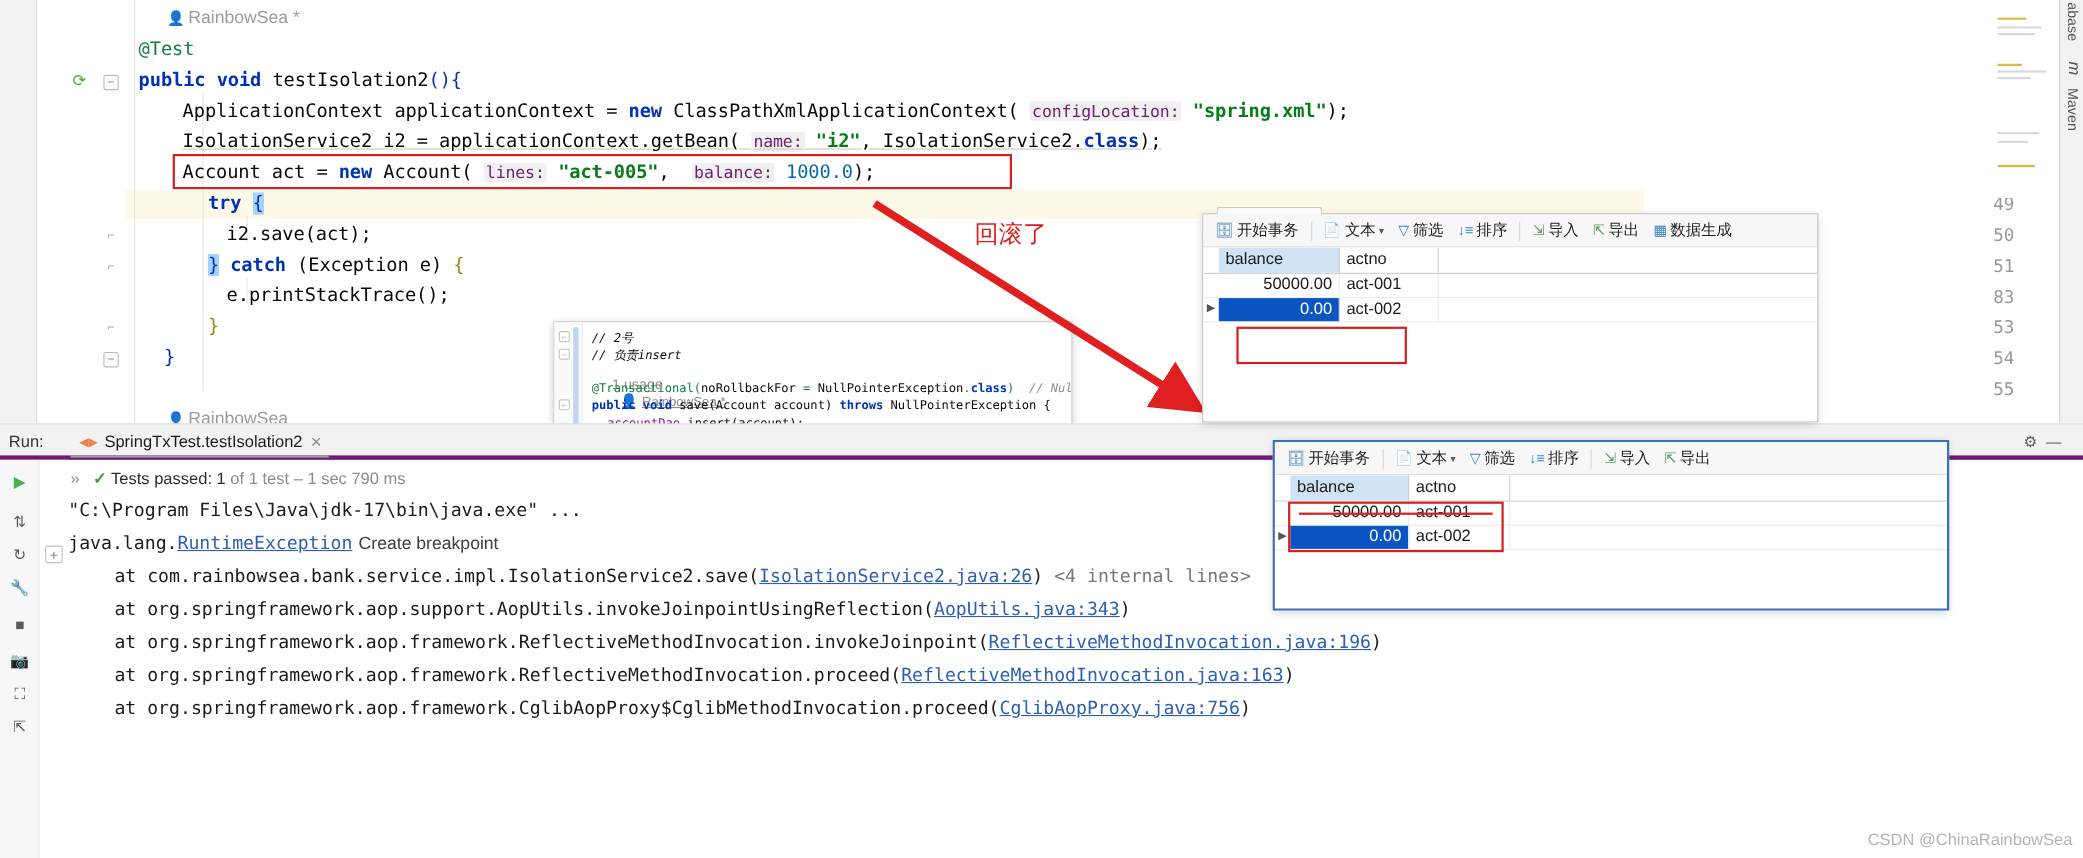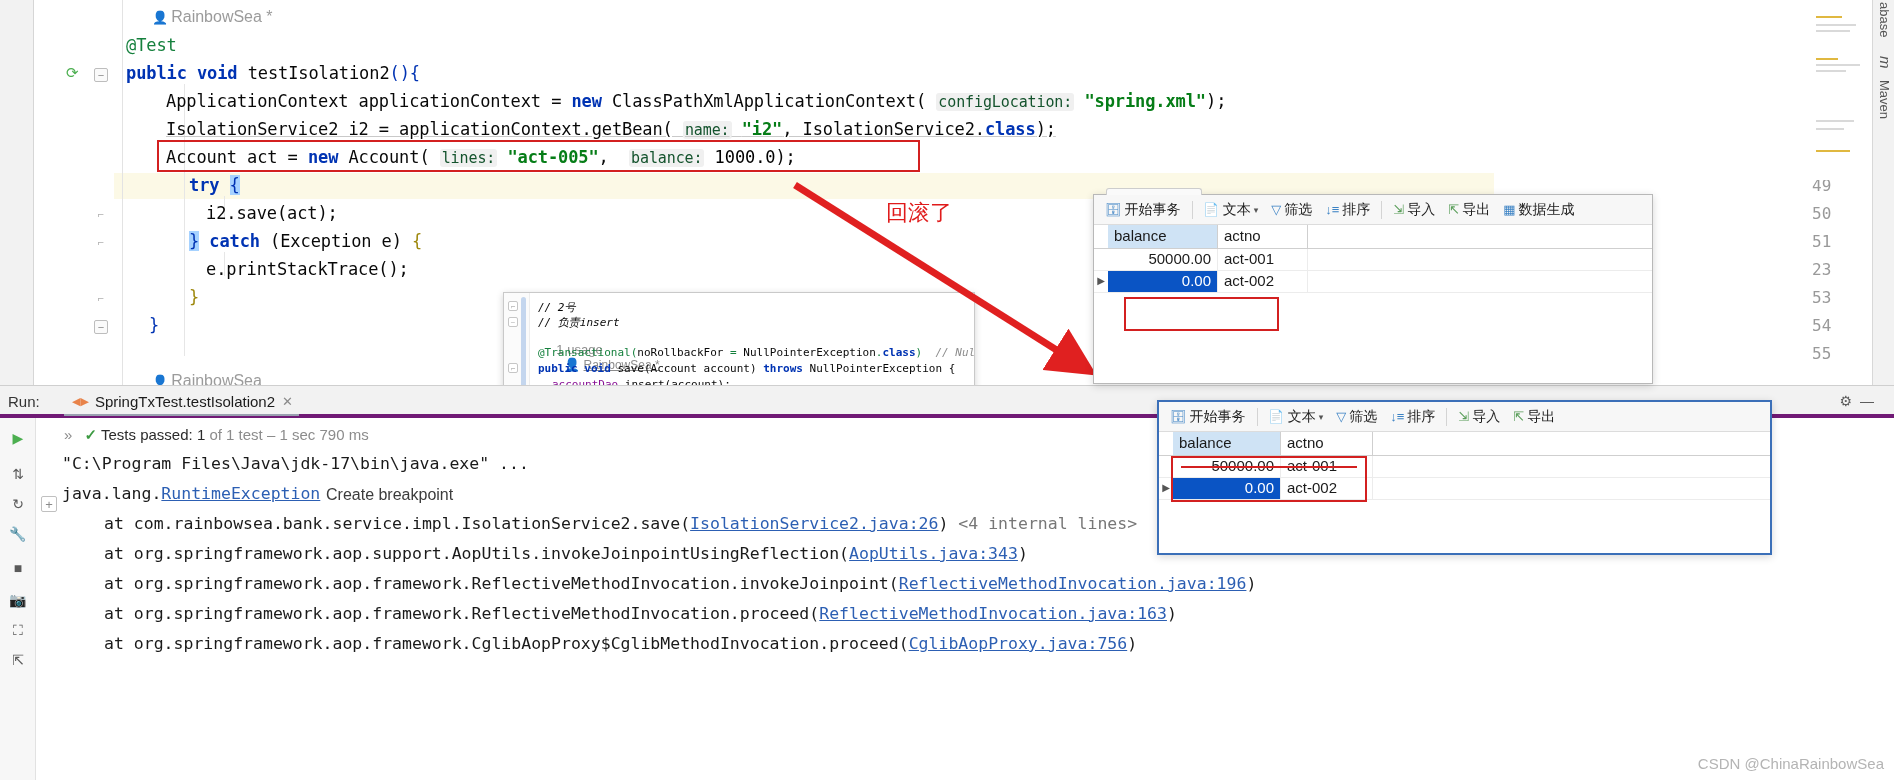--- a/index.html
+++ b/index.html
@@ -64,24 +64,24 @@
   .indent-guide {
     position: absolute; width: 1px; background: #e6e6e6;
   }
   .hl-row {
     position: absolute; left: 0; height: 26px; background: #fcf9e6;
   }
 
   
   .kw   { color: #0033b3; font-weight: bold; }
   .str  { color: #067d17; font-weight: bold; }
-  .num  { color: #000000; }
+  .num  { color: #0369a1; }
   .anno { color: #15803d; }
   .cmt  { color: #8c8c8c; font-style: italic; }
-  .hint { color: #14532d; background: #f0f0f0; border-radius: 3px; padding: 0 2px; font-size: 15px; }
+  .hint { color: #701a75; background: #f0f0f0; border-radius: 3px; padding: 0 2px; font-size: 15px; }
   .usage{ color: #8c8c8c; font-size: 13px; }
   .ulink { color: #8c8c8c; text-decoration: underline; }
 
   .author-row {
     position: absolute; left: 118px; color: #9b9b9b; font-size: 16px;
     font-family: "Liberation Sans", sans-serif;
   }
   .person-icon { color: #8a8a8a; font-size: 13px; margin-right: 3px; }
 
   
@@ -279,21 +279,21 @@
     <div class="gutter-sep"></div>
 
     <div class="lnum" style="top:36px;">44</div>
     <div class="lnum" style="top:64px;">45</div>
     <div class="lnum" style="top:92px;">46</div>
     <div class="lnum" style="top:120px;">47</div>
     <div class="lnum" style="top:148px;">48</div>
     <div class="lnum" style="top:176px;">49</div>
     <div class="lnum" style="top:204px;">50</div>
     <div class="lnum" style="top:232px;">51</div>
-    <div class="lnum" style="top:260px;">23</div>
+    <div class="lnum" style="top:260px;">83</div>
     <div class="lnum" style="top:288px;">53</div>
     <div class="lnum" style="top:316px;">54</div>
     <div class="lnum" style="top:344px;">55</div>
 
     <div class="run-gut" style="top:64px;">⟳</div>
 
     <div class="fold fold-box" style="top:68px;">−</div>
     <div class="fold" style="top:208px;">⌐</div>
     <div class="fold" style="top:236px;">⌐</div>
     <div class="fold" style="top:292px;">⌐</div>

